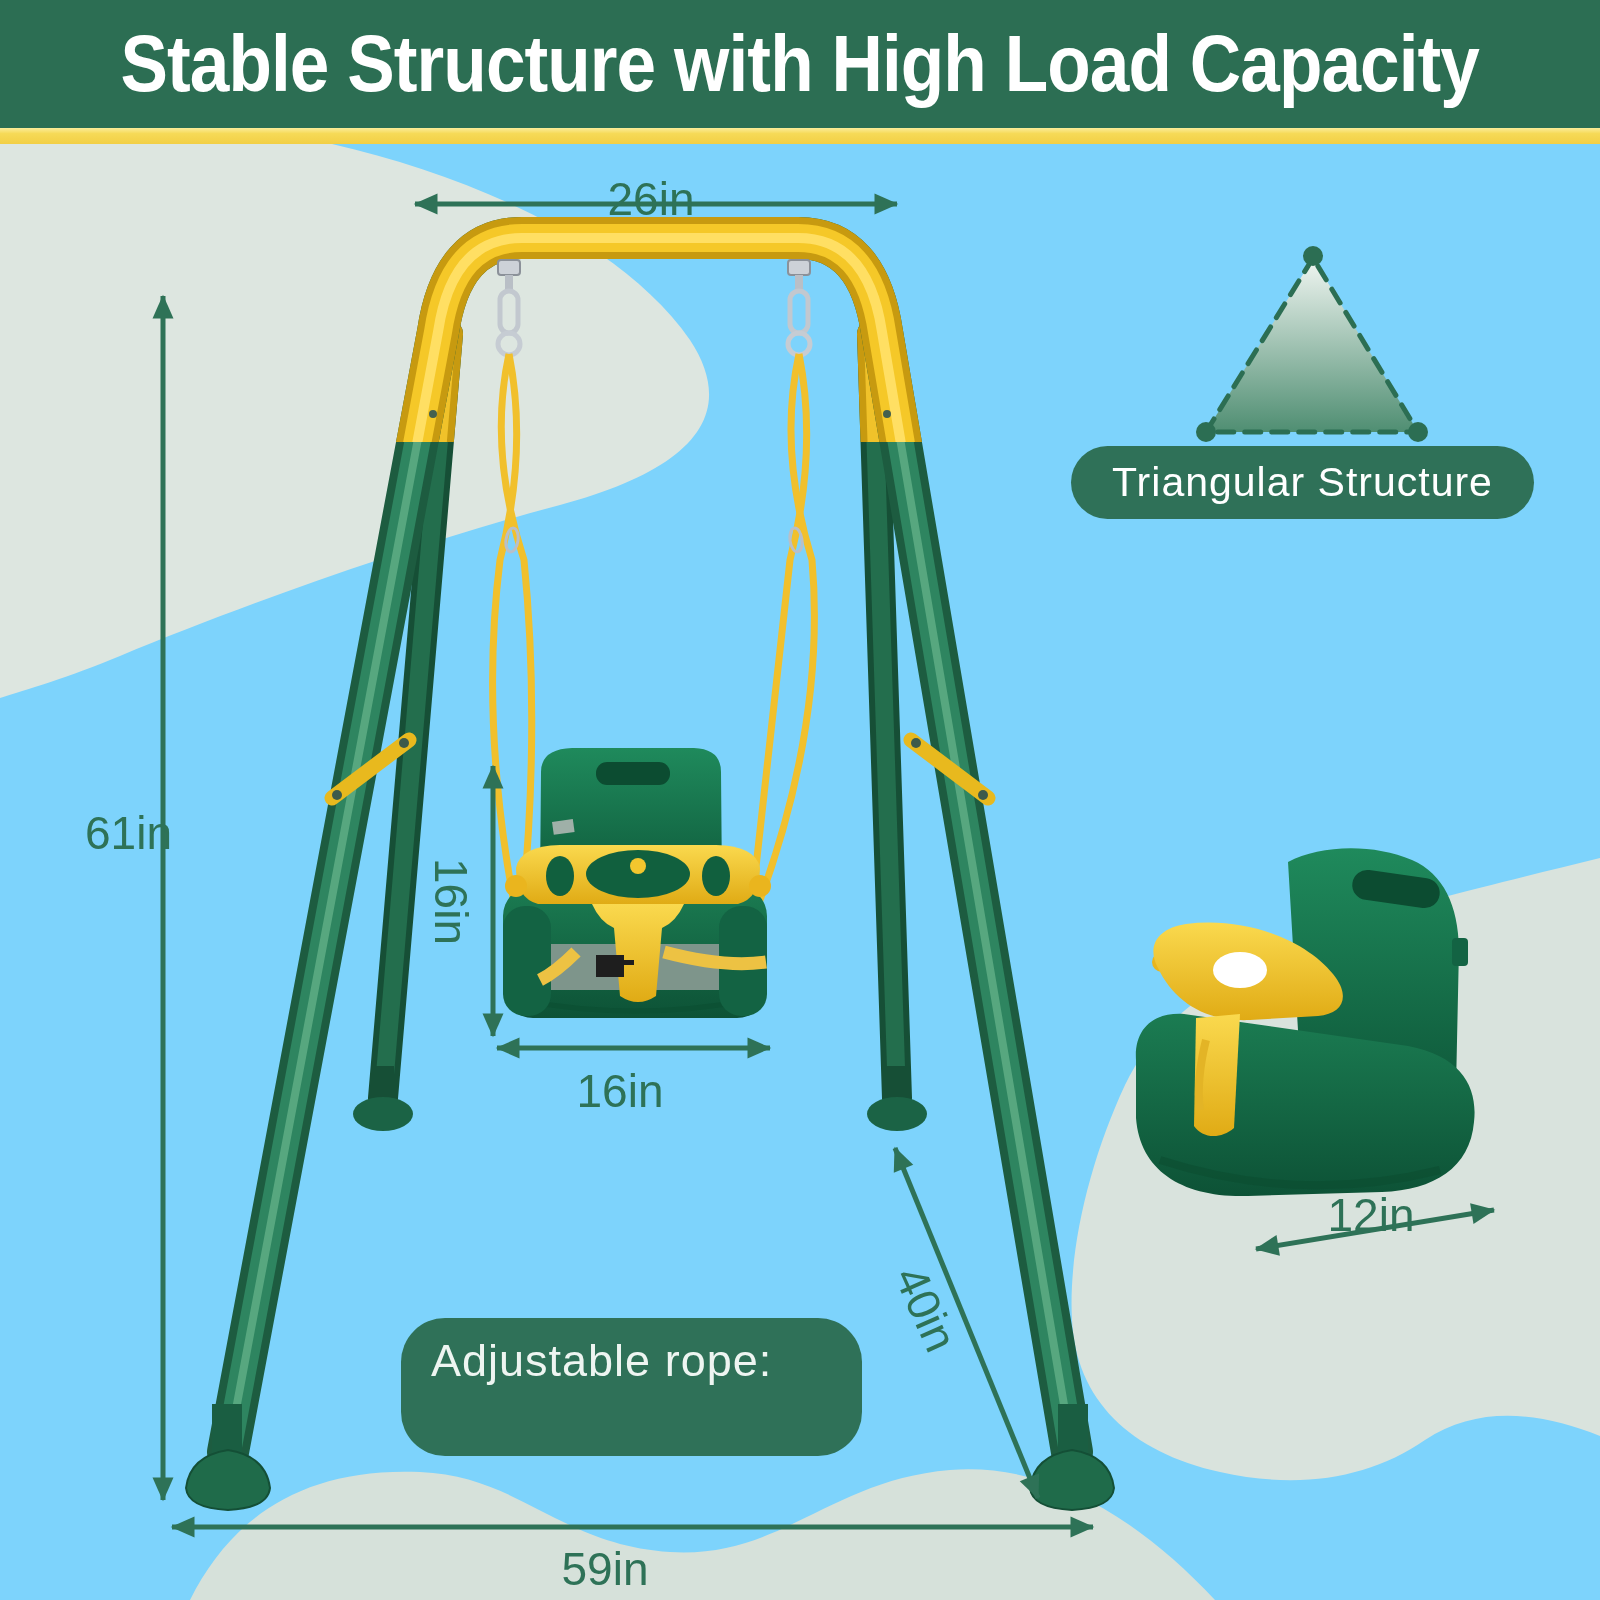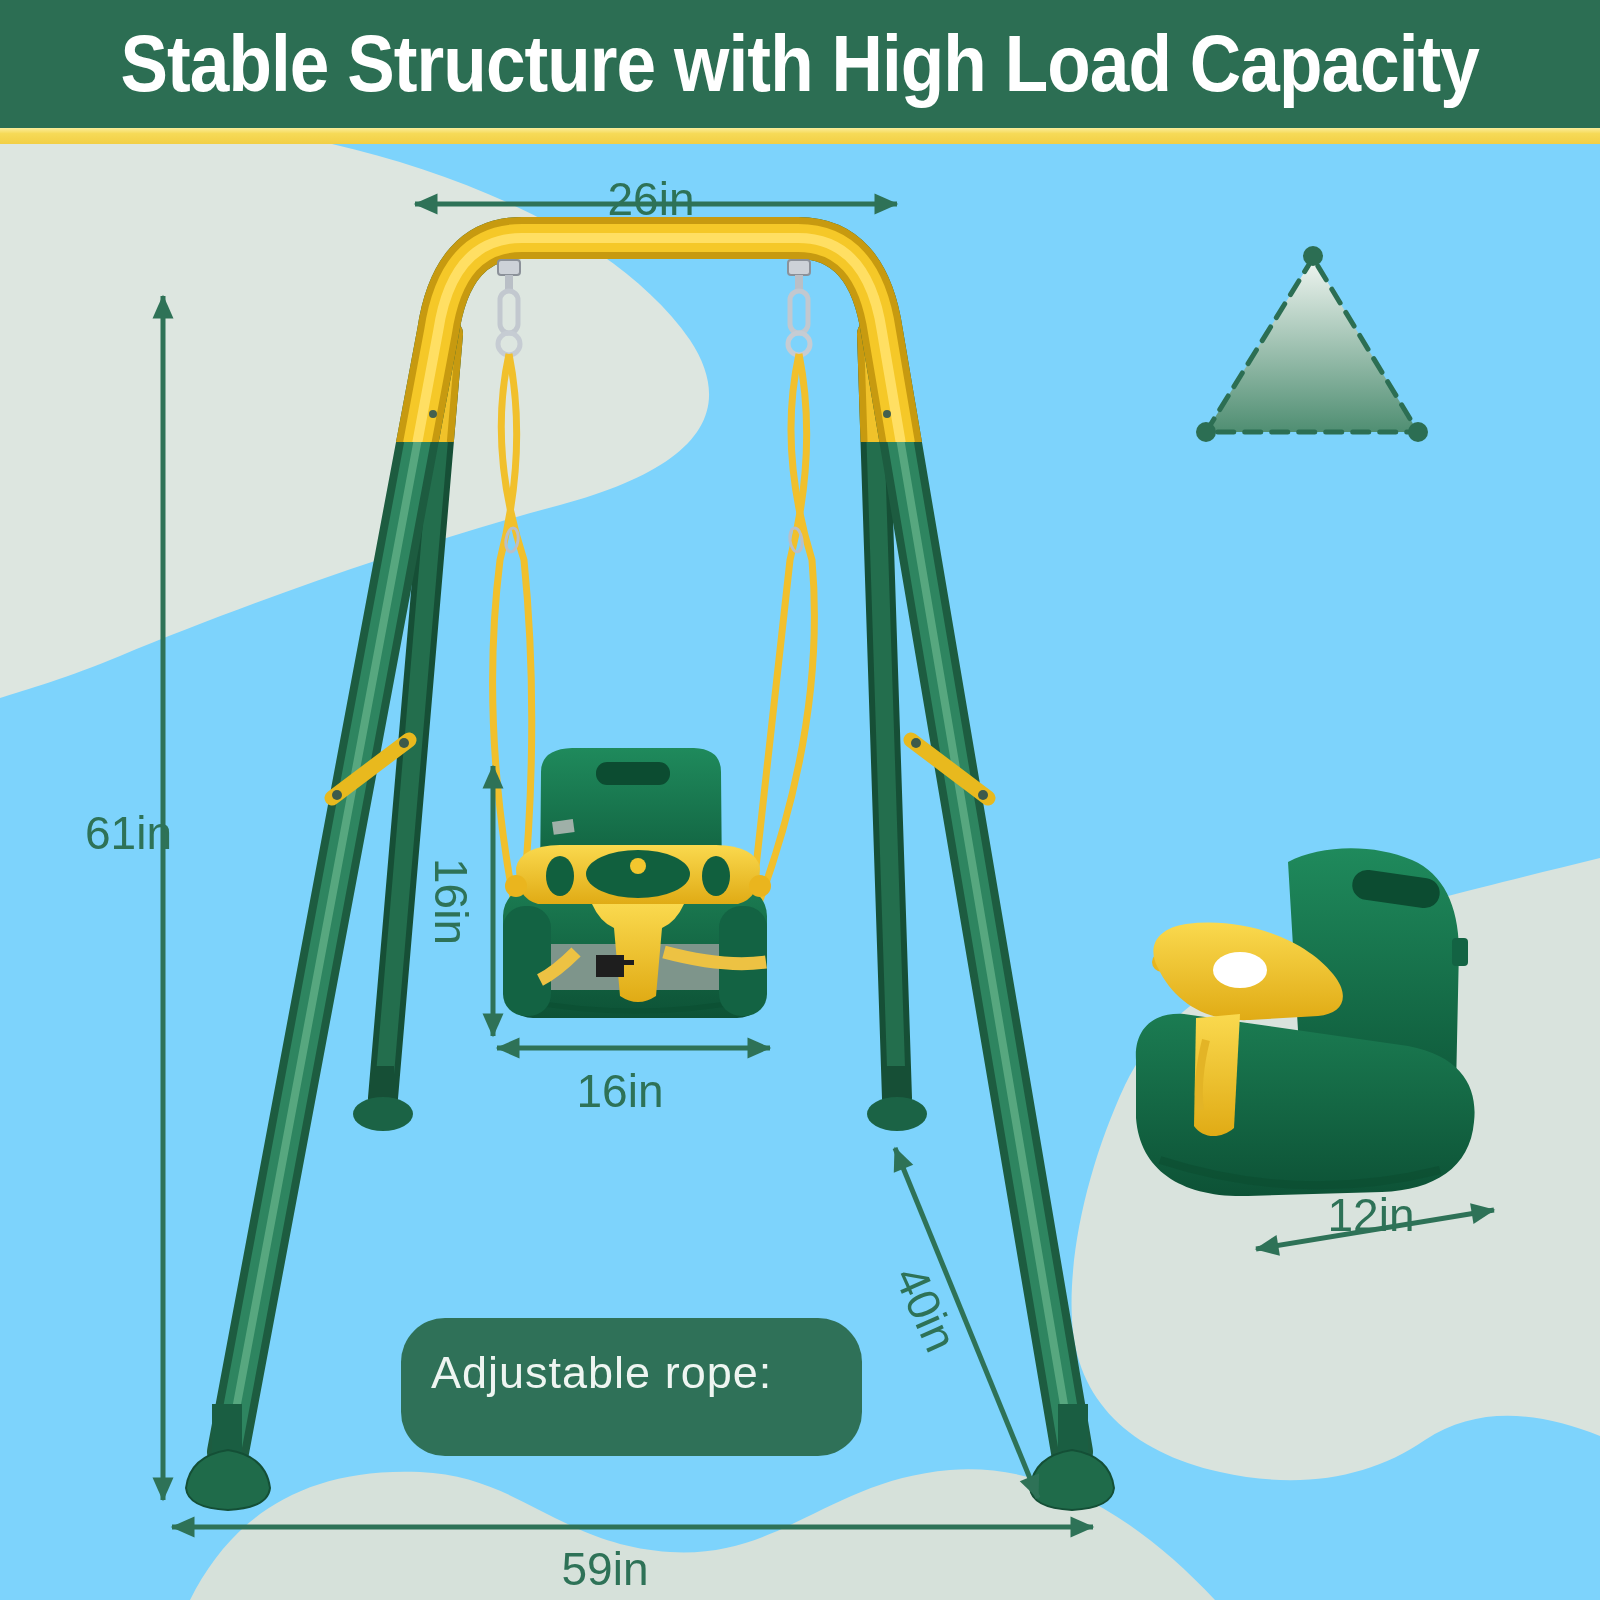--- a/index.html
+++ b/index.html
@@ -20,21 +20,21 @@
   
   .dimlabel{position:absolute;color:var(--accent);font-size:46px;text-align:center;
             width:150px;z-index:20;white-space:nowrap;}
   .dim-vertical{writing-mode:vertical-rl;width:auto;height:140px;text-align:left;}
   .dim-rotated{transform:rotate(66deg);transform-origin:center;}
   
   .pill{position:absolute;background:var(--badge_bg);color:var(--text_white);z-index:20;}
   .pill-triangle{left:1071px;top:446px;width:463px;height:73px;border-radius:37px;
                  font-size:41px;line-height:73px;text-align:center;letter-spacing:1px;}
   .pill-callout{left:401px;top:1318px;width:461px;height:138px;border-radius:44px;
-                font-size:45px;line-height:62px;padding:24px 0 0 30px;box-sizing:border-box;
+                font-size:45px;line-height:62px;padding:12px 0 0 30px;box-sizing:border-box;
                 color:#eef5f1;letter-spacing:1px;}
   .dim-line{stroke:var(--accent);stroke-width:5;fill:none;}
   #ah path{fill:var(--accent);}
 </style>
 </head>
 <body>
 
 <div id="stage">
 
   <svg width="1600" height="1600" viewBox="0 0 1600 1600">
@@ -218,18 +218,19 @@
   <div class="strip"></div>
 
   <div class="dimlabel" style="left:576px;top:146px;margin-top:26px;">26in</div>
   <div class="dimlabel" style="left:22px;top:806px;text-align:right;">61in</div>
   <div class="dimlabel dim-vertical" style="left:424px;top:858px;">16in</div>
   <div class="dimlabel" style="left:545px;top:1064px;">16in</div>
   <div class="dimlabel dim-rotated" style="left:851px;top:1282px;">40in</div>
   <div class="dimlabel" style="left:530px;top:1542px;">59in</div>
   <div class="dimlabel" style="left:1296px;top:1188px;">12in</div>
 
+  <div class="pill pill-triangle">Triangular Structure</div>
 
   <div class="pill pill-callout">
     <div>Adjustable rope:</div>
   </div>
 
 </div>
 
 </body></html>

